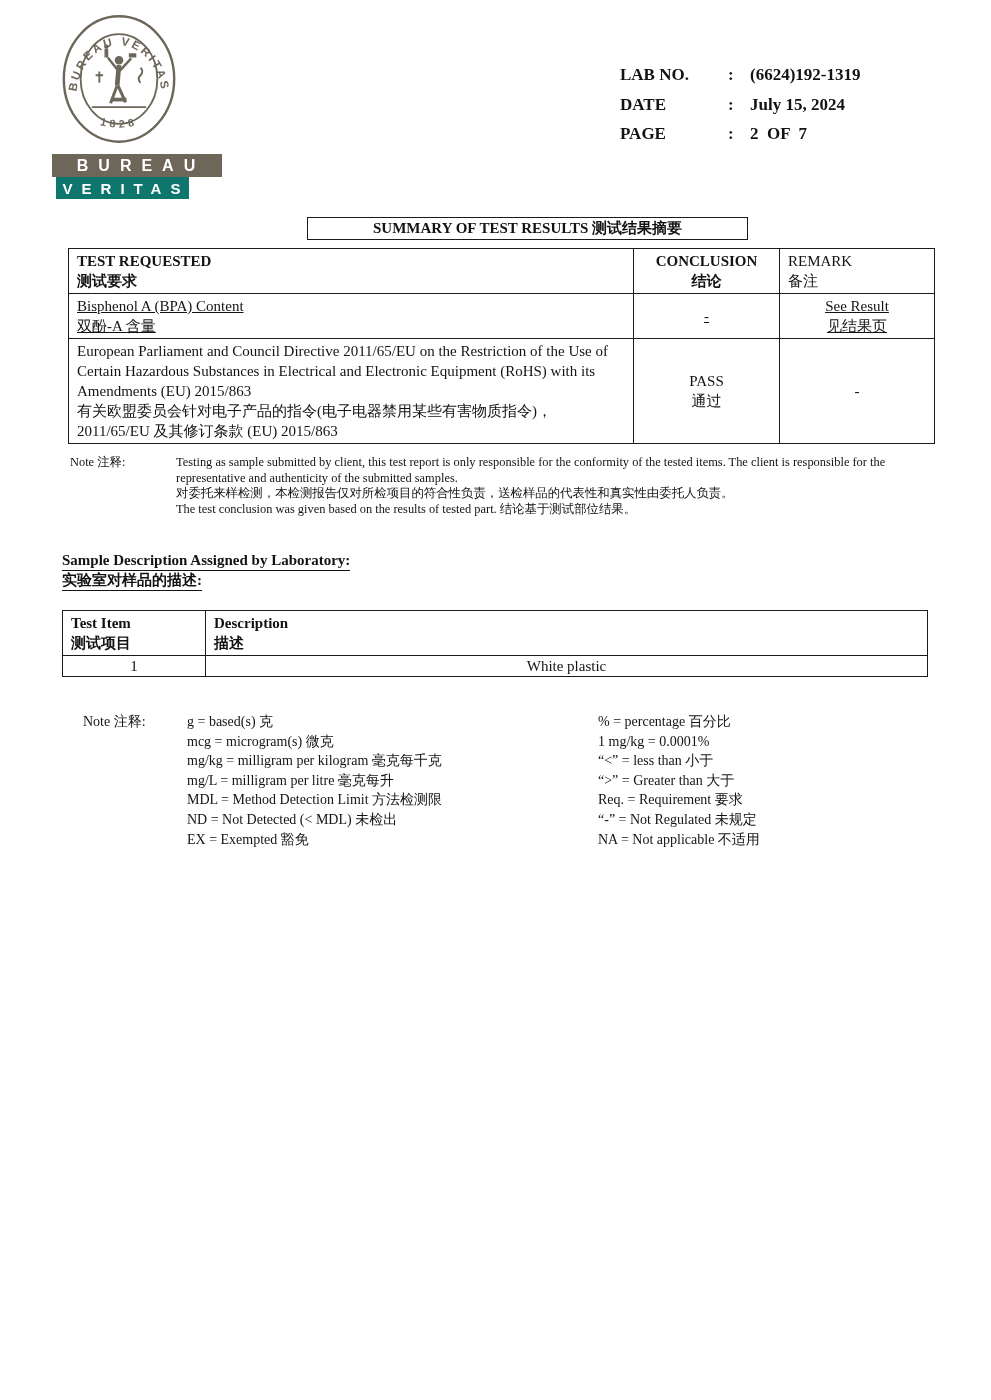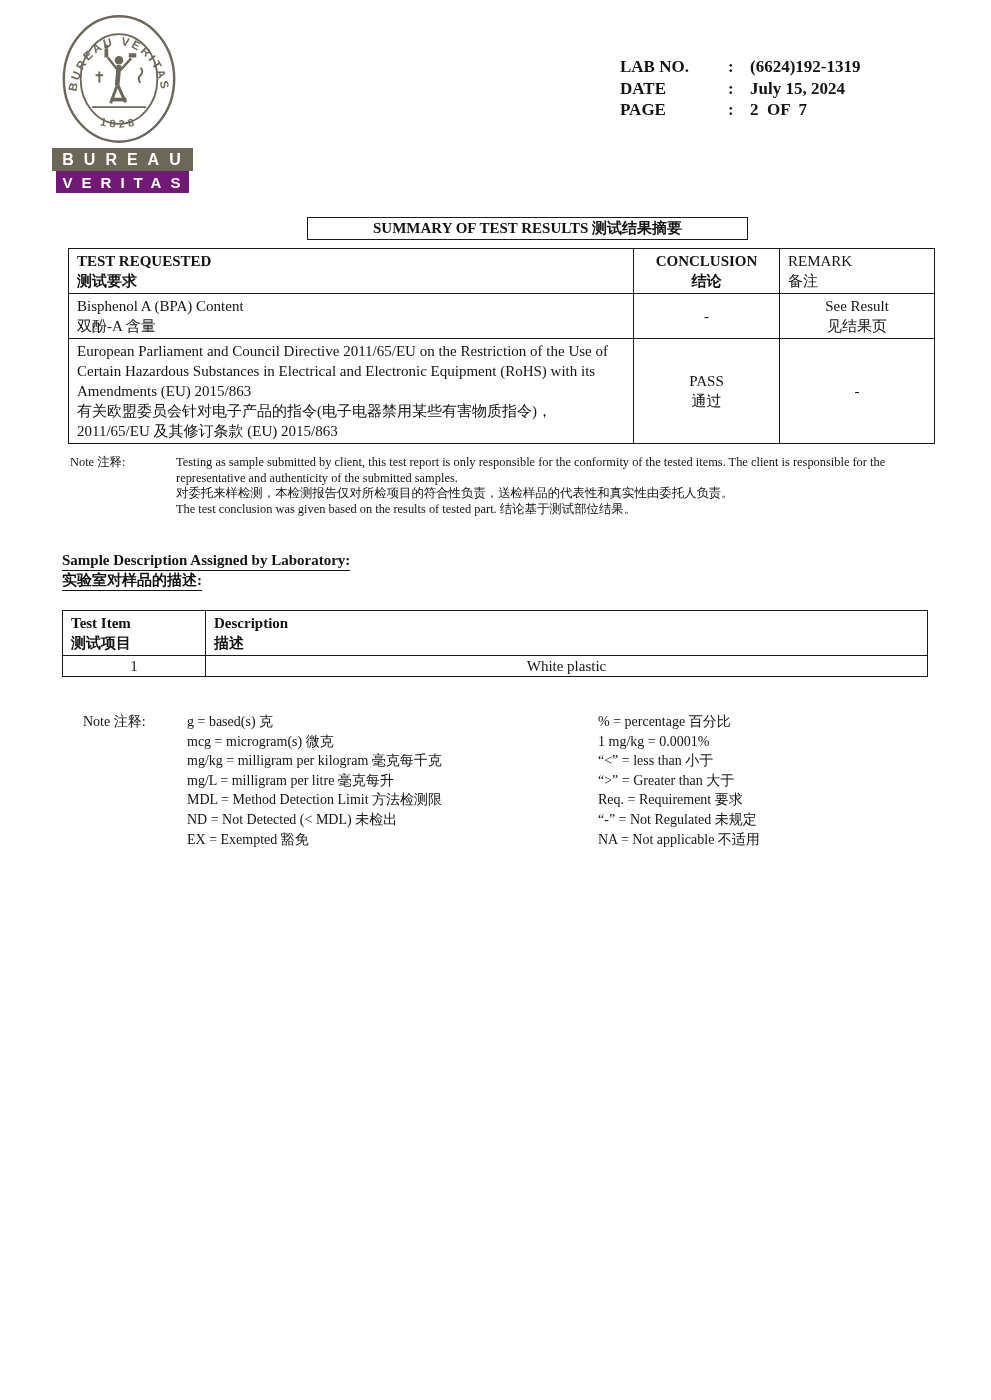--- a/index.html
+++ b/index.html
@@ -7,46 +7,46 @@
   .page {
     position:relative; width:991px; height:1400px; background:#ffffff;
     font-family:"Liberation Serif", serif; color:#131313; overflow:hidden;
   }
 
   
   .logo { position:absolute; left:52px; top:12px; width:141px; }
   .emblem { display:block; margin-left:9px; }
   .banner { height:23px; display:flex; align-items:center; justify-content:center;
     font-family:"Liberation Sans", sans-serif; font-weight:bold; color:#fff; }
-  .banner-bureau { margin-top:2px; width:141px; background:#6d675a; font-size:16px; letter-spacing:10px; padding-left:8px; }
-  .banner-veritas { width:133px; margin-left:4px; background:#701a75; font-size:15px; letter-spacing:9px; height:22px; padding-left:7px; }
+  .banner-bureau { margin-top:8px; width:170px; background:#6d675a; font-size:16px; letter-spacing:10px; padding-left:8px; }
+  .banner-veritas { width:133px; margin-left:4px; background:#0f766e; font-size:15px; letter-spacing:9px; height:22px; padding-left:7px; }
 
   
   .doc-info { position:absolute; left:620px; top:56px; width:296px; font-weight:bold; font-size:17px; }
-  .doc-info-row { display:grid; grid-template-columns:108px 22px 1fr; line-height:21.5px; }
+  .doc-info-row { display:grid; grid-template-columns:108px 22px 1fr; line-height:21.5px;margin-top:8px; }
   .doc-info-value { white-space:pre; }
 
   
   .title-box { position:absolute; left:307px; top:217px; width:441px; height:23px;
     border:1.5px solid #1a1a1a; display:flex; align-items:center; justify-content:center;
     font-weight:bold; font-size:15px; }
 
   
   table { border-collapse:collapse; table-layout:fixed; }
   td, th { border:1.6px solid #1a1a1a; font-size:15px; vertical-align:middle; padding:2px 8px; }
   .summary-table { position:absolute; left:68px; top:248px; width:866px; }
   .summary-table .col-test { width:565px; }
   .summary-table .col-conc { width:146px; }
   .summary-table .col-rem  { width:155px; }
   .summary-table th { font-weight:bold; line-height:20px; }
   .summary-table th.th-test { text-align:left; }
   .summary-table th.th-rem { font-weight:normal; text-align:left; }
   .summary-table th.th-conc { text-align:center; }
   .summary-table .hrow { height:44px; }
-  .summary-table .row1 { height:42px; }
+  .summary-table .row1 { height:42px;text-decoration:underline; }
   .summary-table .row2 { height:100px; }
   .cell-center { text-align:center; line-height:20px; }
   .cell-test { text-align:left; line-height:20px; }
   .blk { display:block; }
 
   .item-table { position:absolute; left:62px; top:610px; width:866px; }
   .item-table .col-item { width:143px; }
   .item-table th { font-weight:bold; text-align:left; line-height:20px; }
   .item-table .hrow { height:43px; }
   .item-table .drow { height:21px; }

